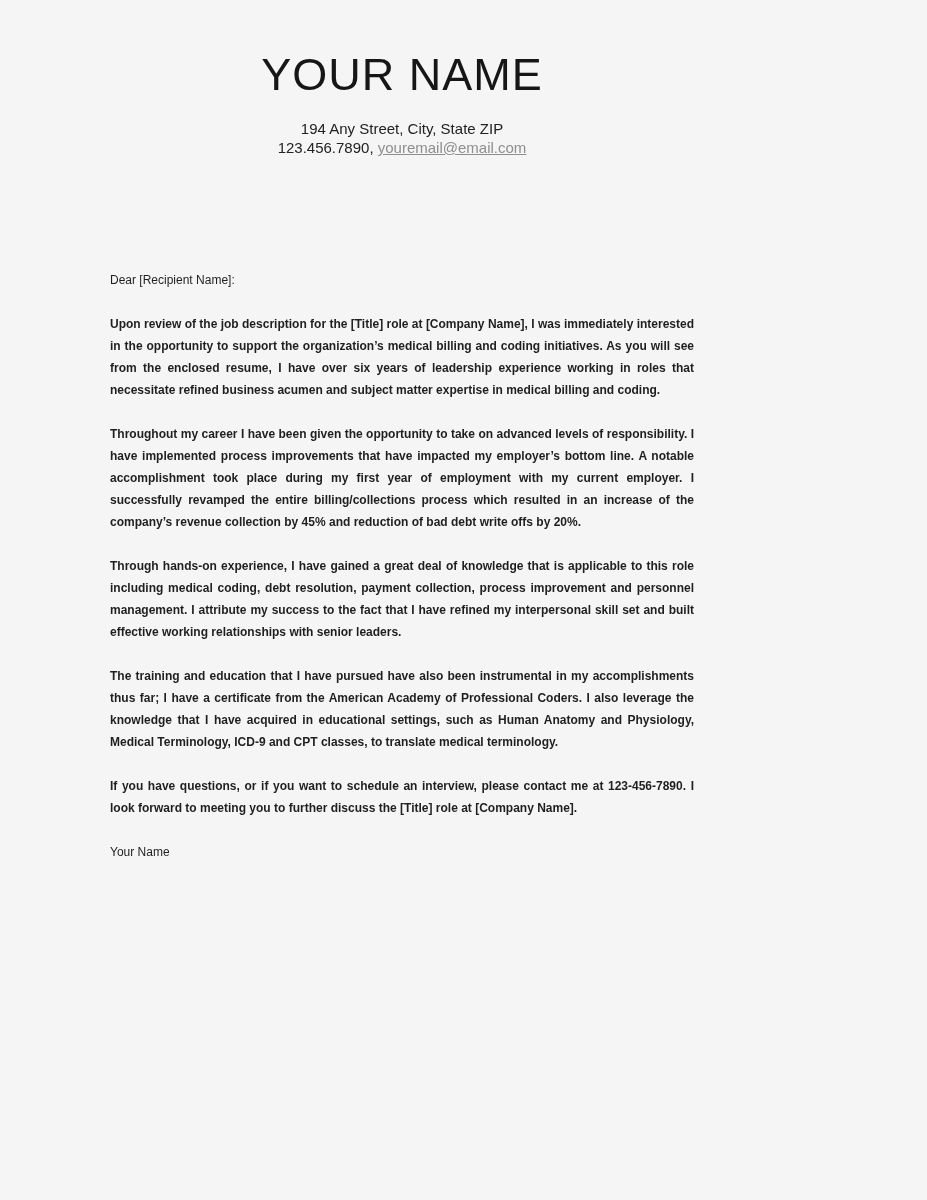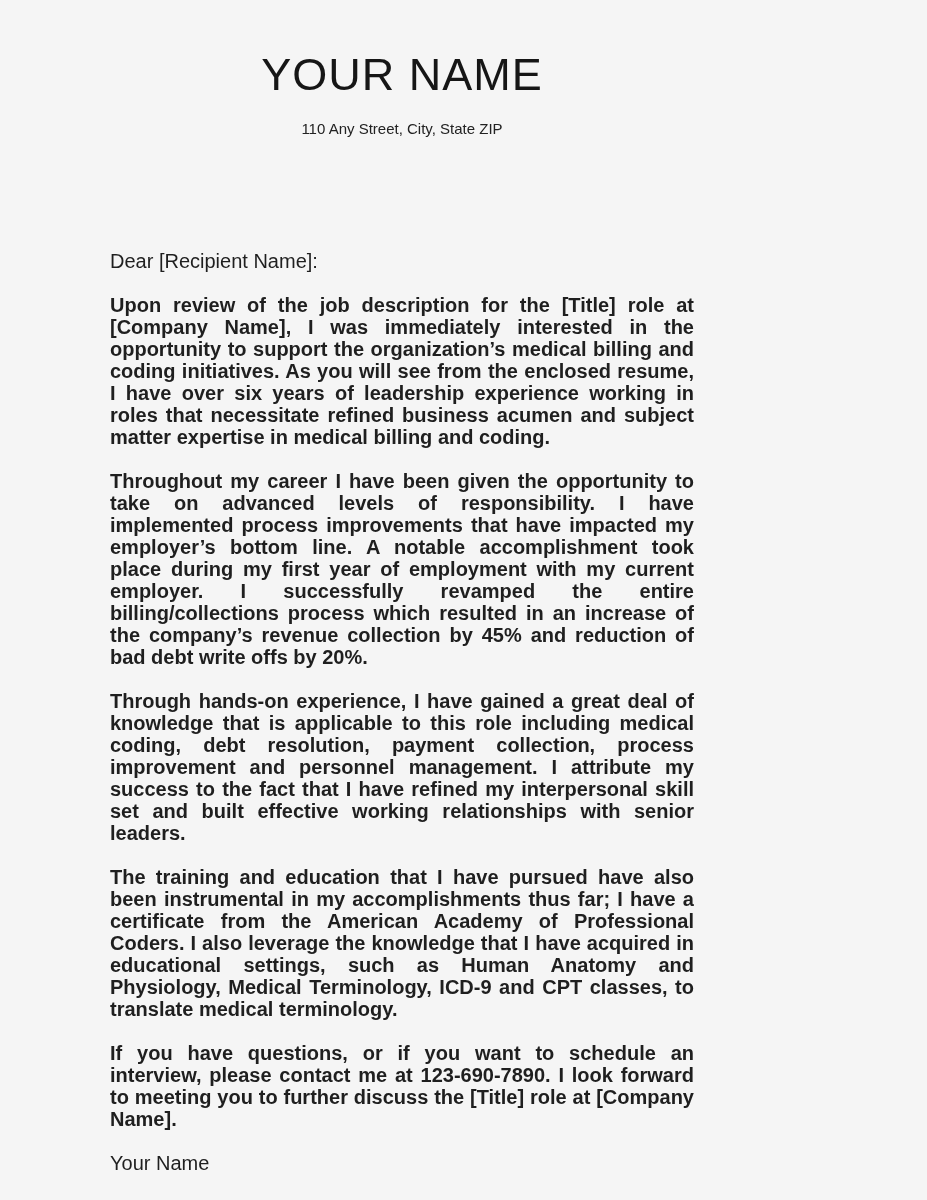--- a/index.html
+++ b/index.html
@@ -30,55 +30,58 @@
     font-size: 15px;
     line-height: 19px;
     color: #222222;
   }
   .email-link {
     text-decoration: underline;
     cursor: pointer;
   }
   .letter-body {
     margin: 112px 110px 0 110px;
-    font-size: 20px;
+    font-size: 12px;
     line-height: 22px;
     color: #1f1f1f;
   }
   .salutation { margin: 0 0 22px 0; }
   .letter-body p {
     margin: 0 0 22px 0;
     text-align: justify;
     font-weight: bold;
   }
   .closing { margin: 0 0 44px 0; }
   .signature { margin: 0; }
 </style>
 </head>
 <body>
 
 <div class="page">
 
   <div class="letter-header">
     <h1 class="header-name">YOUR NAME</h1>
     <div class="header-contact">
-      <div>110 Any Street, City, State ZIP</div>
+      <div>194 Any Street, City, State ZIP</div>
+      <div><span>123.456.7890,</span>
+        <a class="email-link" style="color:#8e8e8e;">youremail@email.com</a>
+      </div>
     </div>
   </div>
 
   <div class="letter-body">
     <div class="salutation">Dear [Recipient Name]:</div>
 
     <p>Upon review of the job description for the [Title] role at [Company Name], I was immediately interested in the opportunity to support the organization’s medical billing and coding initiatives. As you will see from the enclosed resume, I have over six years of leadership experience working in roles that necessitate refined business acumen and subject matter expertise in medical billing and coding.</p>
 
     <p>Throughout my career I have been given the opportunity to take on advanced levels of responsibility. I have implemented process improvements that have impacted my employer’s bottom line. A notable accomplishment took place during my first year of employment with my current employer. I successfully revamped the entire billing/collections process which resulted in an increase of the company’s revenue collection by 45% and reduction of bad debt write offs by 20%.</p>
 
     <p>Through hands-on experience, I have gained a great deal of knowledge that is applicable to this role including medical coding, debt resolution, payment collection, process improvement and personnel management. I attribute my success to the fact that I have refined my interpersonal skill set and built effective working relationships with senior leaders.</p>
 
     <p>The training and education that I have pursued have also been instrumental in my accomplishments thus far; I have a certificate from the American Academy of Professional Coders. I also leverage the knowledge that I have acquired in educational settings, such as Human Anatomy and Physiology, Medical Terminology, ICD-9 and CPT classes, to translate medical terminology.</p>
 
-    <p>If you have questions, or if you want to schedule an interview, please contact me at 123-690-7890. I look forward to meeting you to further discuss the [Title] role at [Company Name].</p>
+    <p>If you have questions, or if you want to schedule an interview, please contact me at 123-456-7890. I look forward to meeting you to further discuss the [Title] role at [Company Name].</p>
 
 
     <div class="signature">Your Name</div>
   </div>
 
 </div>
 
 </body></html>

